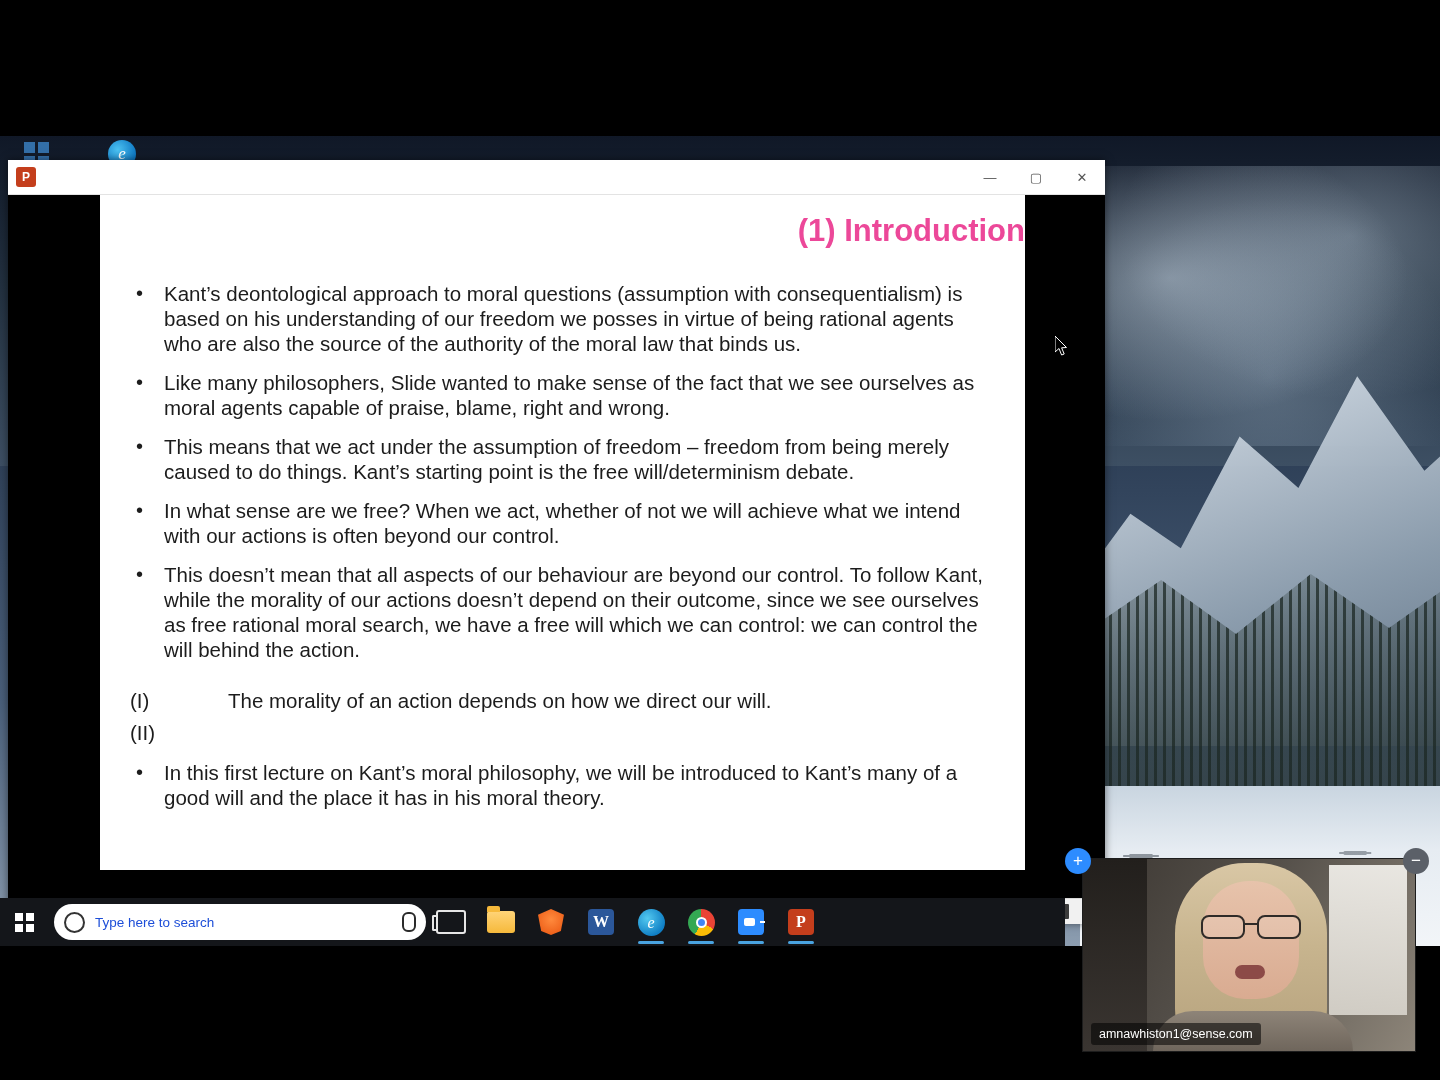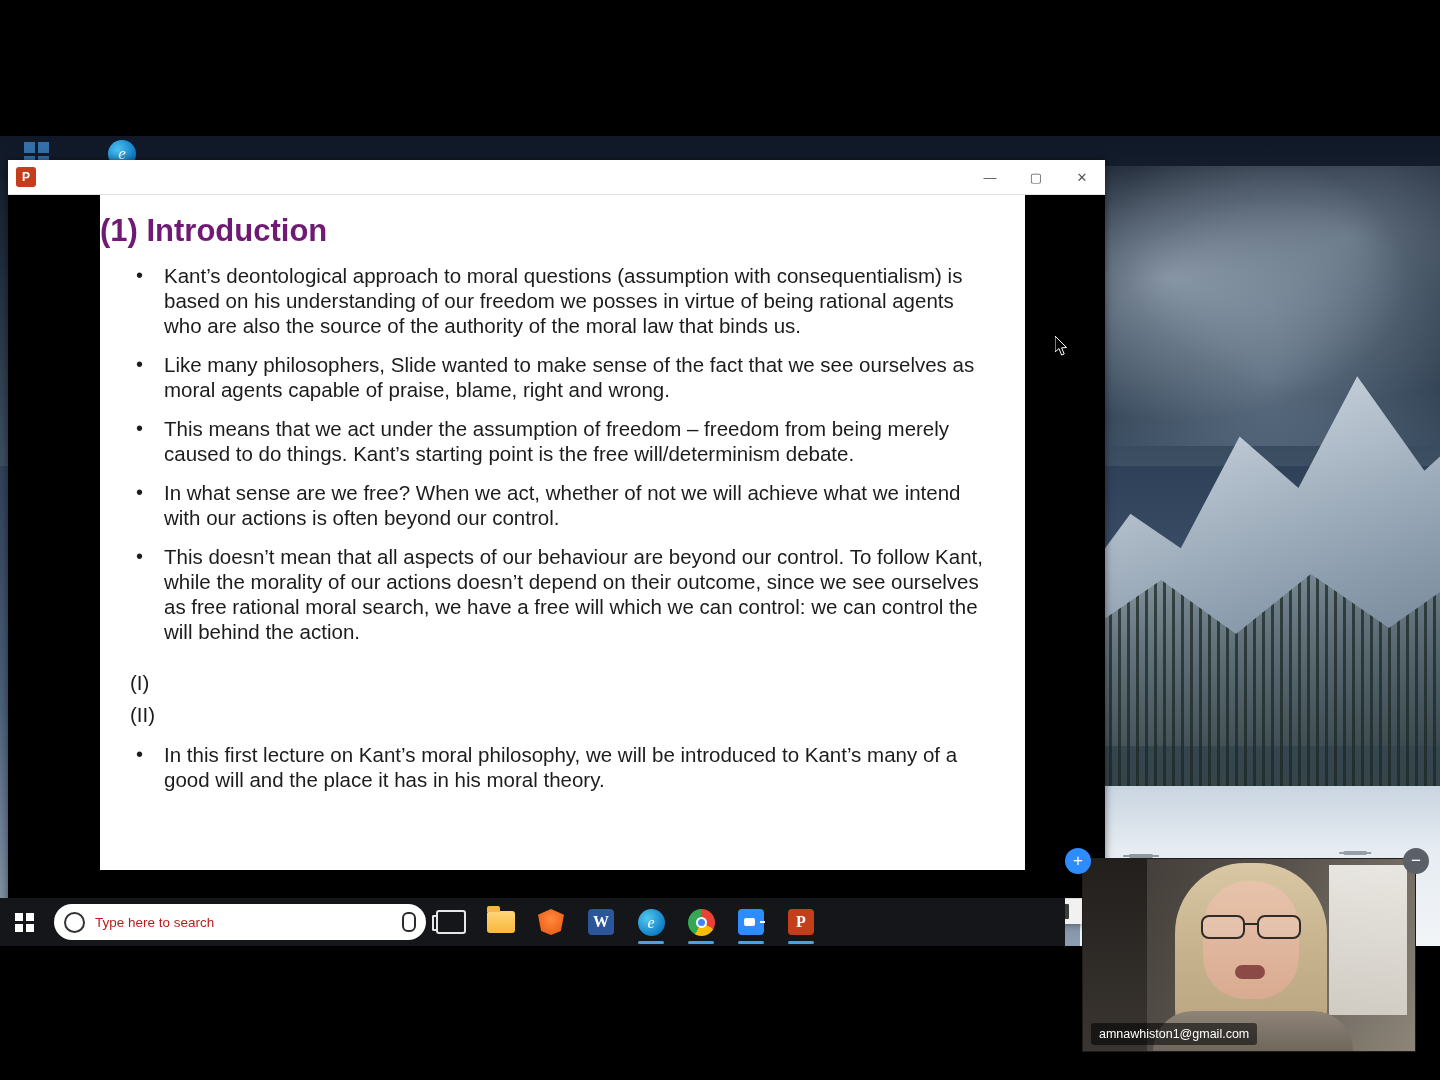--- a/index.html
+++ b/index.html
@@ -175,24 +175,24 @@
   #slide-canvas {
     position: absolute;
     left: 92px;
     top: 0;
     width: 925px;
     height: 675px;
     background: #fff;
     overflow: hidden;
   }
   #slide-title {
-    text-align: left;
+    text-align: right;
     font-size: 31px;
-    color: #701a75;
-    margin: 18px 0 14px 0;
+    color: #ec4899;
+    margin: 18px 0 32px 0;
     font-family: "Liberation Sans", sans-serif;
   }
   .slide-list {
     margin: 0;
     padding: 0 28px 0 30px;
     list-style: none;
   }
   .bullet-row {
     display: flex;
     margin-bottom: 14px;
@@ -320,21 +320,21 @@
   }
   #search-circle {
     width: 17px; height: 17px;
     border: 2px solid #333;
     border-radius: 50%;
     margin-right: 10px;
     flex: none;
   }
   #search-text {
     font-size: 13.5px;
-    color: #b91c1c;
+    color: #1d4ed8;
   }
   #mic-icon {
     margin-left: auto;
     width: 10px; height: 16px;
     border-radius: 6px;
     border: 2px solid #2b2b2b;
   }
   .tb-app {
     width: 50px;
     height: 48px;
@@ -624,20 +624,21 @@
 
             <div class="bullet-row">
               <div class="bullet-dot">•</div>
               <div class="bullet-text">This doesn’t mean that all aspects of our behaviour are beyond our control. To follow Kant, while the morality of our actions doesn’t depend on their outcome, since we see ourselves as free rational moral search, we have a free will which we can control: we can control the will behind the action.</div>
             </div>
 
             <div class="gap"></div>
 
             <div class="numbered-row">
               <div class="numbered-label">(I)</div>
+              <div class="numbered-text">The morality of an action depends on how we direct our will.</div>
             </div>
             <div class="numbered-row">
               <div class="numbered-label">(II)</div>
             </div>
 
             <div class="gap"></div>
 
             <div class="bullet-row">
               <div class="bullet-dot">•</div>
               <div class="bullet-text">In this first lecture on Kant’s moral philosophy, we will be introduced to Kant’s many of a good will and the place it has in his moral theory.</div>
@@ -712,21 +713,21 @@
     <div id="video-window-light"></div>
     <div id="person-hair"></div>
     <div id="person-face"></div>
     <div id="person-glasses">
       <div class="lens left"></div>
       <div class="bridge"></div>
       <div class="lens right"></div>
     </div>
     <div id="person-mouth"></div>
     <div id="person-shoulders"></div>
-    <div id="video-name-badge">amnawhiston1@gmail.com</div>
+    <div id="video-name-badge">amnawhiston1@sense.com</div>
   </div>
 
   <div class="round-btn" id="btn-expand-video">+</div>
   <div class="round-btn" id="btn-collapse-video">−</div>
 
   <div class="letterbox" id="letterbox-top"></div>
   <div class="letterbox" id="letterbox-bottom"></div>
 </div>
 
 </body></html>

